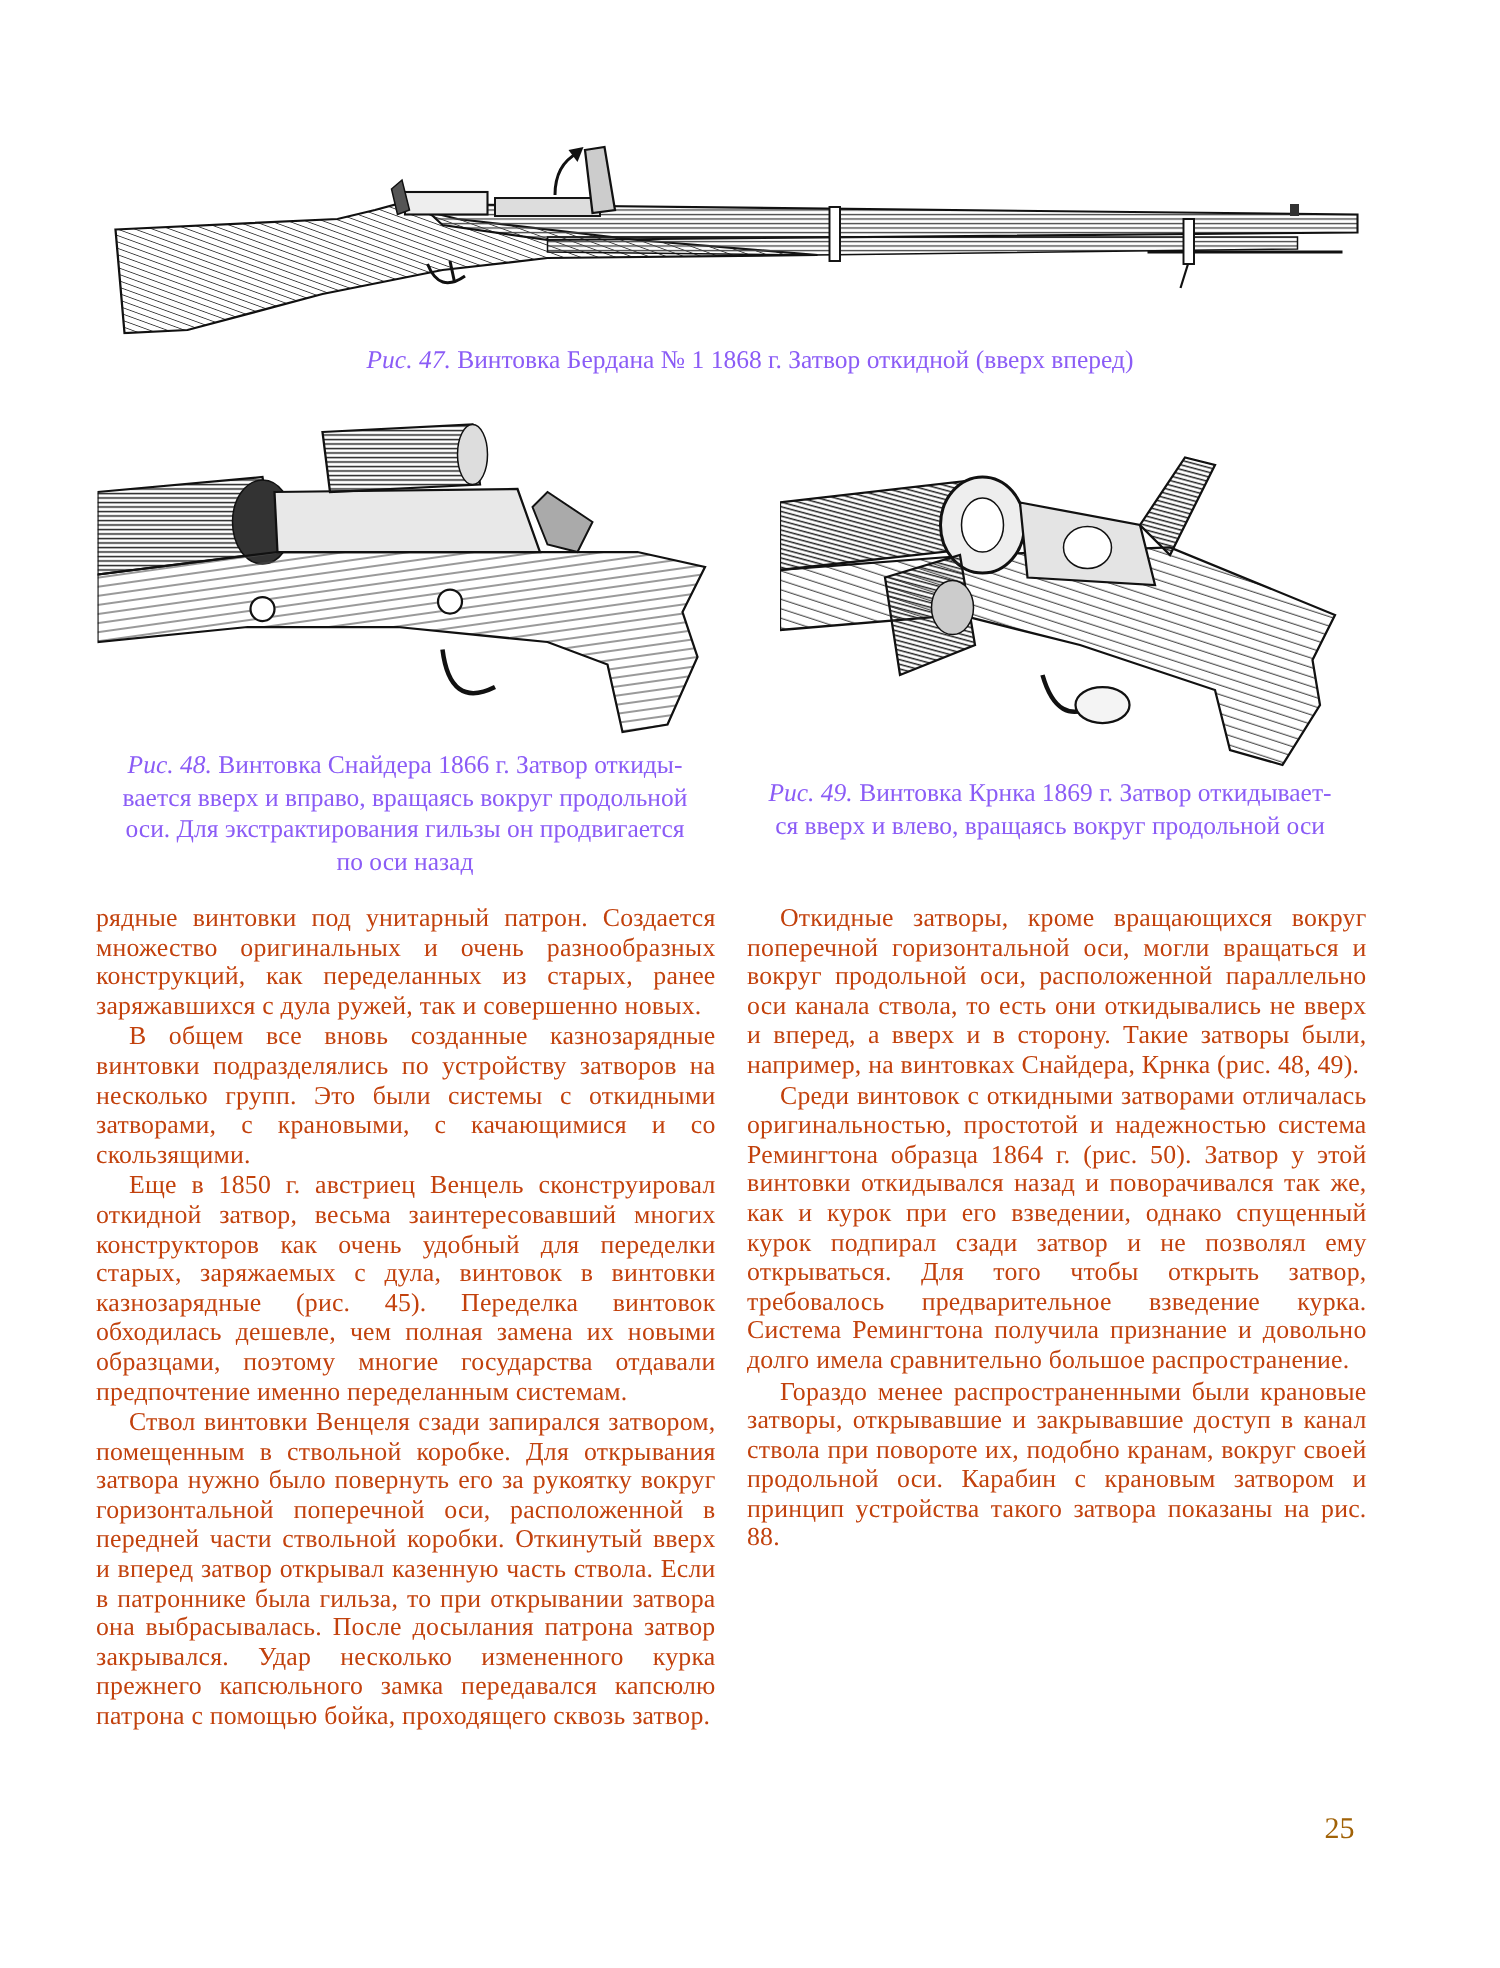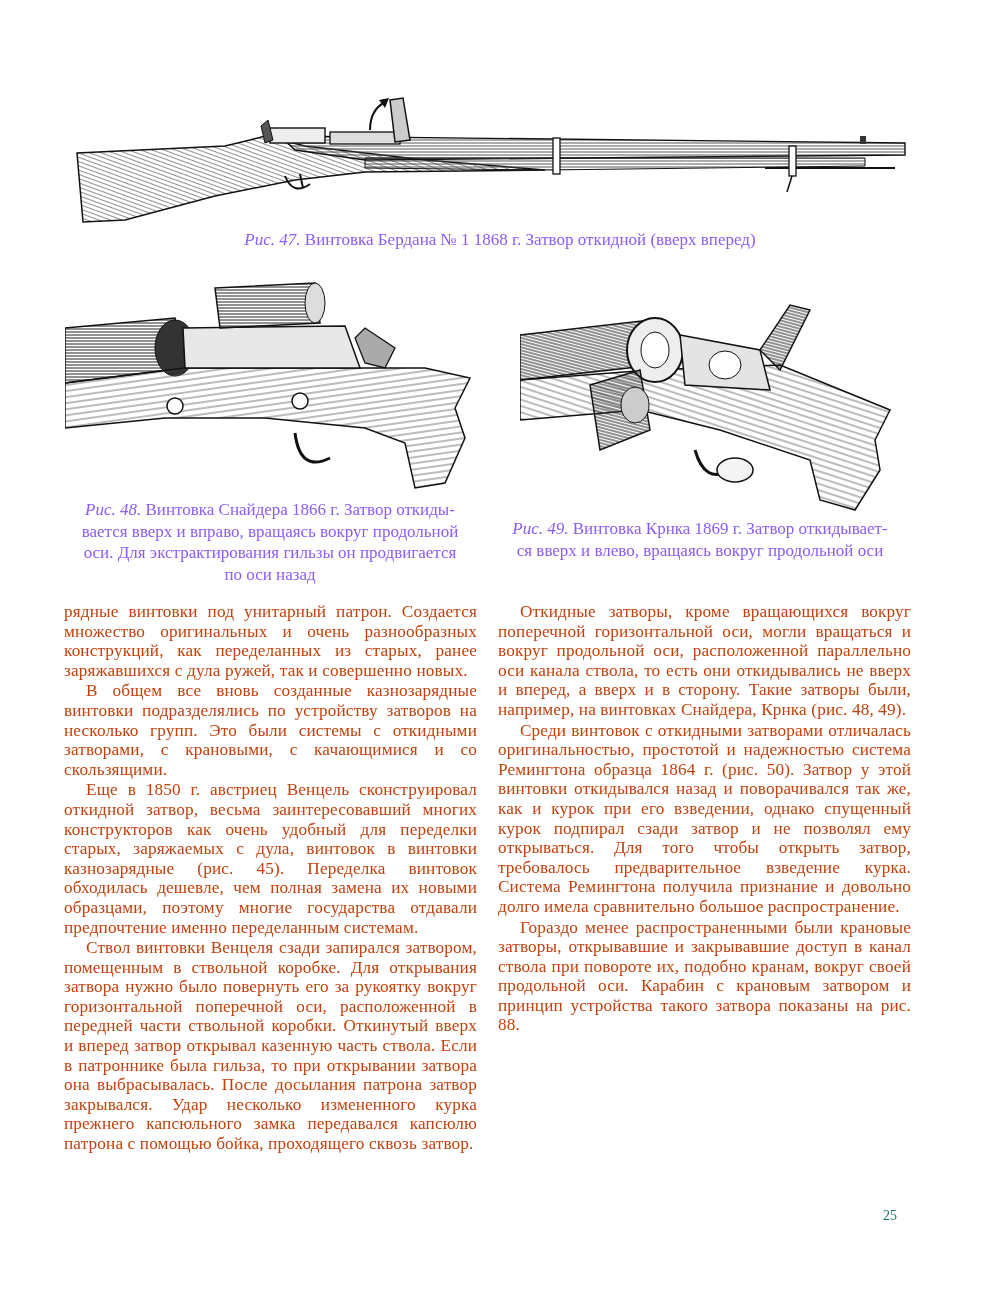--- a/index.html
+++ b/index.html
@@ -22,21 +22,21 @@
     font-size: 17.2px; line-height: 19.6px; text-align: justify; color: #c2410c;
     letter-spacing: 0.15px;
   }
   .col p { margin: 0; text-indent: 0; }
   .col p.ind { text-indent: 22px; }
   .col p + p { margin-top: 1px; }
   #col-left { left: 64px; }
   #col-right { left: 498px; }
   .page-num {
     position: absolute; left: 883px; top: 1208px;
-    font-family: "Liberation Serif", "DejaVu Serif", serif; font-size: 14px; color: #0f766e;
+    font-family: "Liberation Serif", "DejaVu Serif", serif; font-size: 20px; color: #a16207;
   }
 </style>
 </head>
 <body>
 
 <div class="fig" style="left:65px; top:88px;">
   <svg width="880" height="135" viewBox="0 0 880 135">
     <defs>
       <pattern id="hatch" width="4" height="4" patternUnits="userSpaceOnUse" patternTransform="rotate(20)">
         <line x1="0" y1="0" x2="4" y2="0" stroke="#333" stroke-width="1.1"></line>

